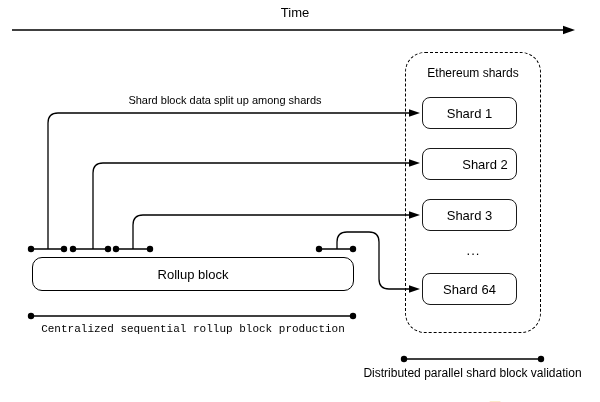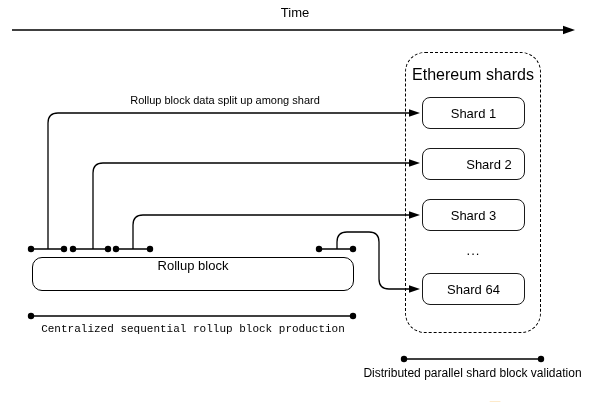--- a/index.html
+++ b/index.html
@@ -7,30 +7,30 @@
     position:relative;width:600px;height:402px;background:#fff;overflow:hidden;
     font-family:"Liberation Sans", sans-serif;color:#000;
   }
   .wires{position:absolute;left:0;top:0;width:600px;height:402px;}
   .lbl{position:absolute;text-align:center;color:#000000;}
   .time-lbl{left:245px;top:5px;width:100px;font-size:13px;}
   .split-lbl{left:75px;top:94px;width:300px;font-size:11px;}
   .rollup-box{
     position:absolute;left:32px;top:257px;width:322px;height:34px;
     border:1.3px solid #000;border-radius:10px;background:#fff;
-    display:flex;justify-content:center;font-size:13px;box-sizing:border-box;
+    display:flex;align-items:center;justify-content:center;font-size:13px;box-sizing:border-box;
   }
   .central-cap{left:32px;top:322px;width:322px;font-size:11px;line-height:14px;font-family:Liberation Mono, monospace;}
   .shards-panel{
     position:absolute;left:405px;top:52px;width:136px;height:281px;
     border:1.2px dashed #000;border-radius:20px;box-sizing:border-box;background:transparent;
   }
-  .panel-title{left:405px;top:66px;width:136px;font-size:16px;}
+  .panel-title{left:405px;top:66px;width:136px;font-size:12px;}
   .shard-box{
-    position:absolute;left:422px;width:103px;height:32px;
+    position:absolute;left:422px;width:95px;height:32px;
     border:1.3px solid #1a1a1a;border-radius:8px;background:#fff;
     display:flex;align-items:center;justify-content:center;font-size:13px;box-sizing:border-box;
   }
   .shard-1{top:97px;} .shard-2{top:148px;padding-left:31px;} .shard-3{top:199px;} .shard-64{top:273px;}
   .ellipsis{left:422px;top:243px;width:103px;font-size:13px;letter-spacing:1px;}
   .distrib-cap{left:362px;top:366px;width:221px;font-size:12px;}
   .watermark{
     position:absolute;left:479px;top:367px;display:flex;align-items:center;gap:3px;z-index:5;
   }
   .wm-logo{width:26px;height:26px;display:block;}
@@ -99,21 +99,21 @@
       <path d="M404 359 H541"></path>
       <g fill="#000" stroke="none">
           <circle cx="404" cy="359" r="3.2"></circle>
           <circle cx="541" cy="359" r="3.2"></circle>
         </g>
     </g>
   </svg>
 
   <div class="lbl time-lbl">Time</div>
 
-  <div class="lbl split-lbl">Rollup block data split up among shard</div>
+  <div class="lbl split-lbl">Shard block data split up among shards</div>
 
   <div class="rollup-box">
     <span>Rollup block</span>
   </div>
 
   <div class="lbl central-cap">
     <div>Centralized sequential rollup block production</div>
   </div>
 
   <div class="shards-panel"></div>

